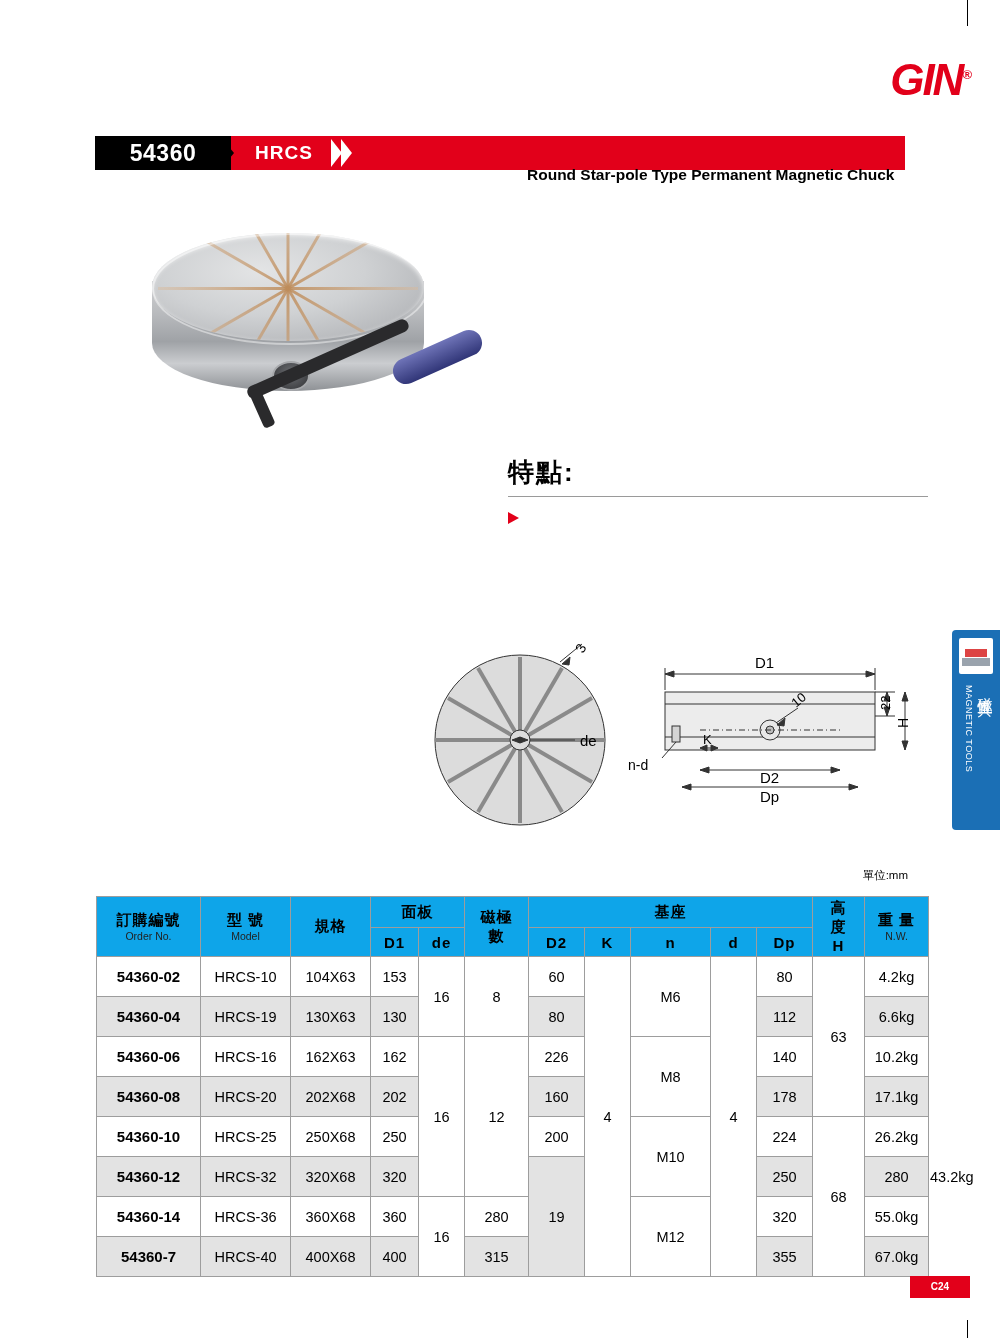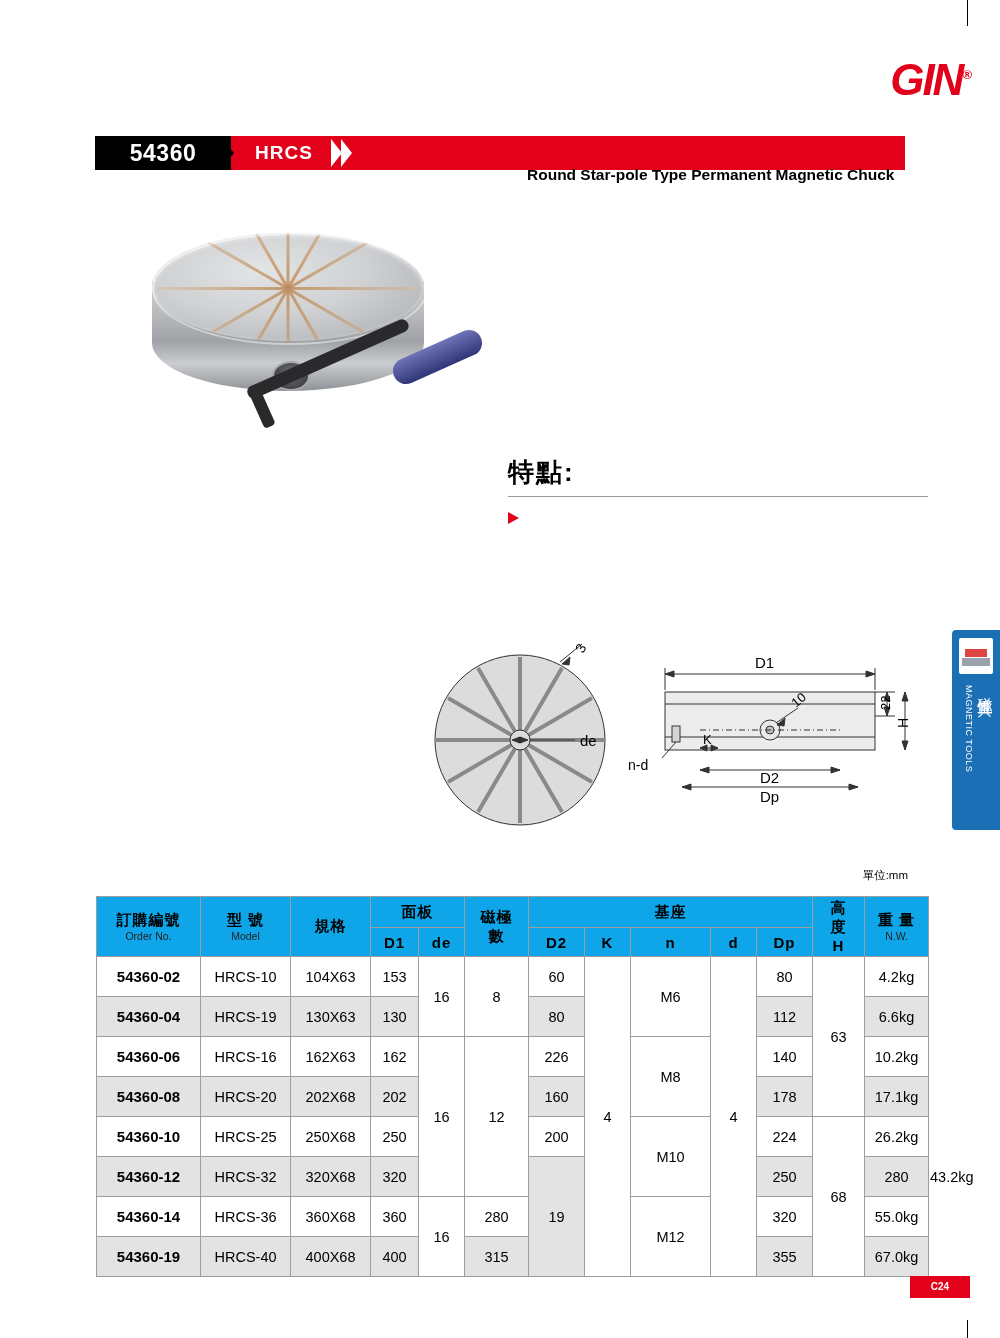--- a/index.html
+++ b/index.html
@@ -416,21 +416,21 @@
           <td>360X68</td>
           <td>360</td>
           <td rowspan="2">16</td>
           <td>280</td>
           <td rowspan="2">M12</td>
           <td>320</td>
           <td>55.0kg</td>
         </tr>
 
         <tr class="alt">
-          <td class="ord">54360-19</td>
+          <td class="ord">54360-7</td>
           <td>HRCS-40</td>
           <td>400X68</td>
           <td>400</td>
           <td>315</td>
           <td>355</td>
           <td>67.0kg</td>
         </tr>
       </tbody>
     </table>
   </div>

